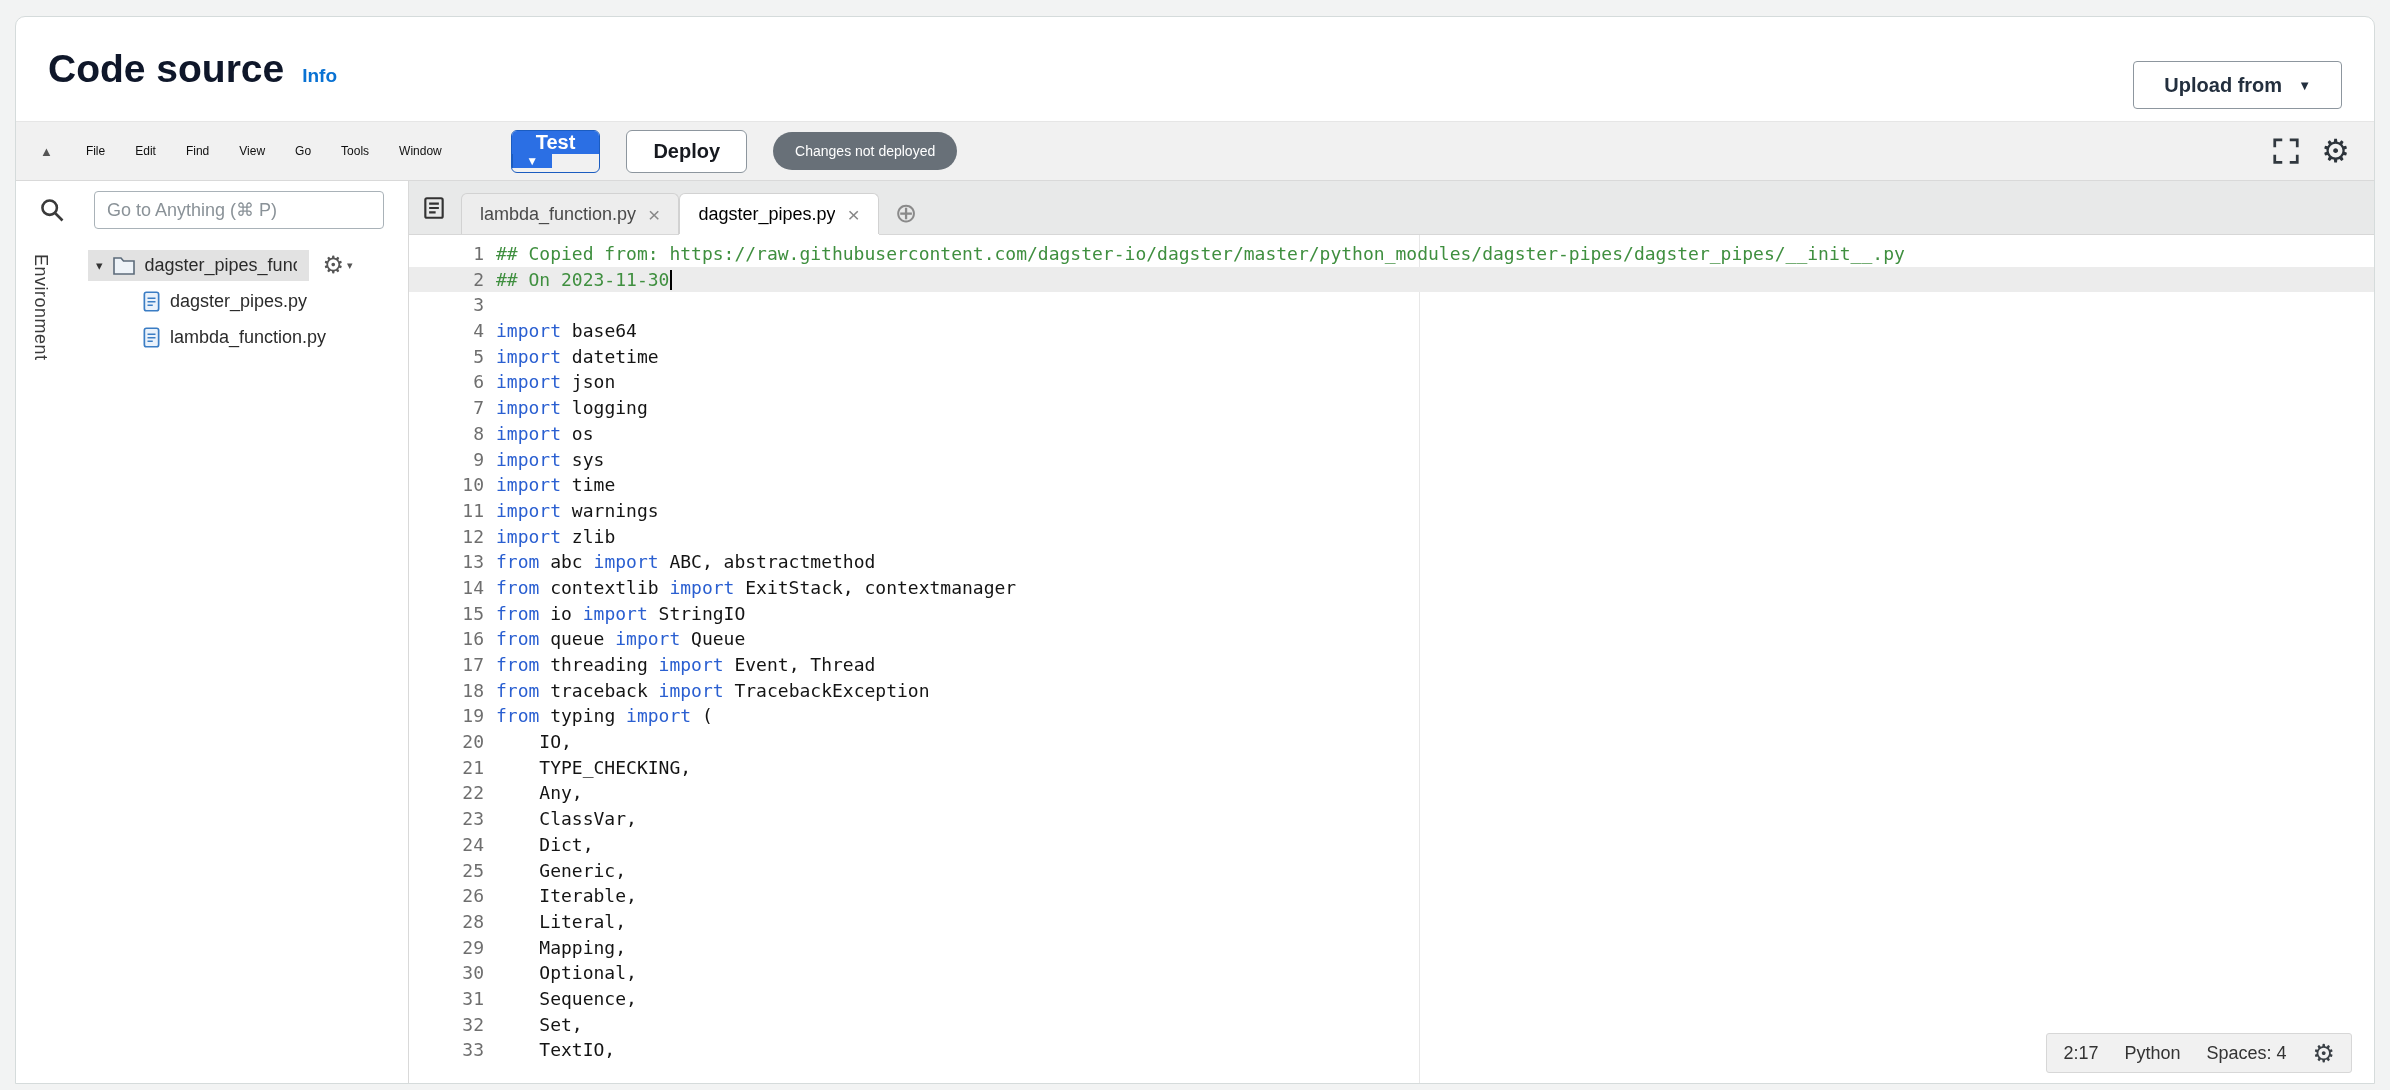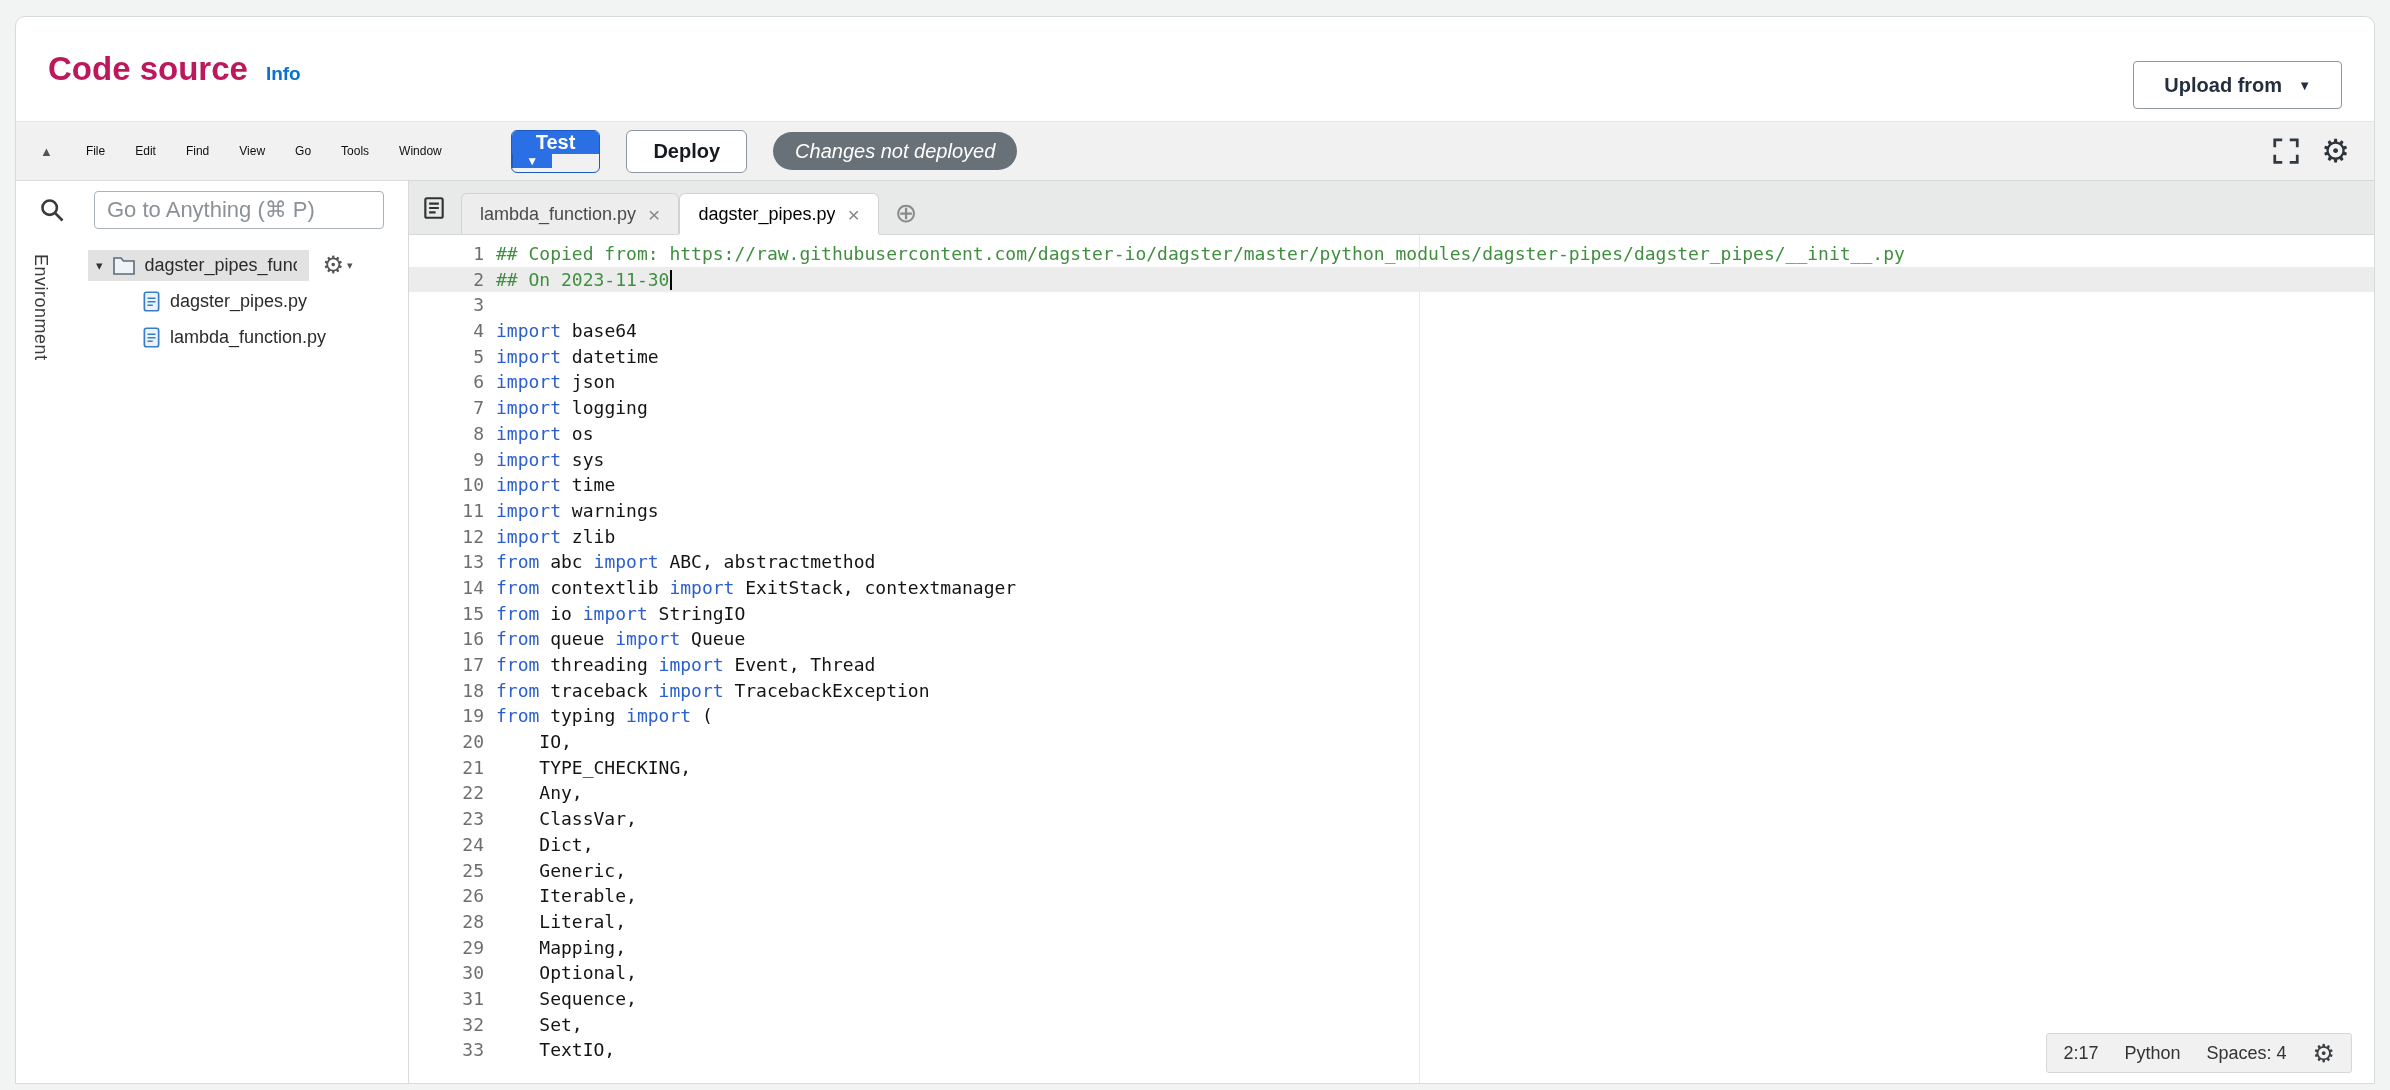--- a/index.html
+++ b/index.html
@@ -4,50 +4,50 @@
 <style>
   * { margin:0; padding:0; box-sizing:border-box; }
   html,body { width:2390px; height:1090px; background:#f2f3f3; font-family:"Liberation Sans",sans-serif; overflow:hidden; }
 
   .card { position:absolute; left:15px; top:16px; width:2360px; height:1068px; background:#fff;
           border:1px solid #d5dbdb; border-radius:10px 10px 0 0; display:flex; flex-direction:column; overflow:hidden; }
 
   
   .card-header { height:104px; flex:none; display:flex; align-items:center; justify-content:space-between; padding:0 32px; }
   .title-wrap { display:flex; align-items:baseline; gap:18px; }
-  .page-title { font-size:33px; font-weight:700; color:#be185d; }
+  .page-title { font-size:39px; font-weight:700; color:#0f172a; }
   .info-link { font-size:19px; font-weight:700; color:var(--link-blue); cursor:pointer; }
   .upload-btn { display:flex; align-items:center; gap:16px; height:48px; padding:0 30px; background:#fff;
                 border:1px solid #8d969e; border-radius:4px; font-size:20px; font-weight:700; color:#232f3e;
                 font-family:inherit; cursor:pointer;margin-top:32px; }
   .small-caret { font-size:13px; color:#232f3e; }
 
   
   .menubar { height:60px; flex:none; background:#f1f1f1; border-top:1px solid #e6e6e6; border-bottom:1px solid #d9d9d9;
              display:flex; align-items:center; padding:0 24px; }
   .collapse-caret { font-size:13px; color:#555; margin-right:18px; cursor:pointer; }
   .menu-items { display:flex; }
   .menu-item { font-size:12px; color:#101010; padding:0 15px; cursor:default; }
   .test-split { display:flex; margin-left:54px; height:43px; border-radius:6px; overflow:hidden; border:1px solid #1b5cc0;flex-direction:column; }
   .test-main { background:var(--accent-blue); color:#fff; font-weight:700; font-size:20px; padding:0 24px; border:none; font-family:inherit; cursor:pointer; }
   .test-caret { background:var(--accent-blue); color:#fff; border:none; border-left:1px solid #1b5cc0; width:40px; font-size:12px; cursor:pointer; }
   .deploy-btn { margin-left:26px; height:43px; padding:0 26px; background:#fff; border:1px solid #8d969e; border-radius:6px;
                 font-size:20px; font-weight:700; color:#16191f; font-family:inherit; cursor:pointer; }
   .badge { margin-left:26px; height:38px; display:flex; align-items:center; padding:0 22px; background:var(--badge-gray);
-           color:#fff; border-radius:19px; font-size:20px; white-space:nowrap;font-style:italic; }
+           color:#fff; border-radius:19px; font-size:14px; white-space:nowrap; }
   .menubar-right { margin-left:auto; display:flex; align-items:center; gap:20px; }
   .gear { font-size:32px; color:#2d343b; line-height:1; cursor:pointer; }
 
   
   .main { flex:1; display:flex; min-height:0; }
 
   .left-panel { width:393px; flex:none; position:relative; border-right:1px solid #d9d9d9; background:#fff; }
   .search-icon { position:absolute; left:22px; top:15px; cursor:pointer; }
   .goto-input { position:absolute; left:78px; top:10px; width:290px; height:38px; border:1px solid #a9b2b8; border-radius:4px;
-                padding:14px 12px; font-size:22px; color:#333; font-family:inherit; }
+                padding:14px 12px; font-size:18px; color:#333; font-family:inherit; }
   .goto-input::placeholder { color:#8a9298; }
   .env-label { position:absolute; left:14px; top:73px; writing-mode:vertical-rl; font-size:18px; color:#3a3a3a; letter-spacing:.5px; cursor:pointer; }
   .tree { position:absolute; left:0; top:66px; right:0; }
   .tree-row { display:flex; align-items:center; height:36px; padding-left:72px; font-size:18px; color:#2b2b2b; cursor:pointer; }
   .folder-sel { display:flex; align-items:center; gap:9px; background:#e2e2e2; padding:5px 12px 5px 8px; max-width:240px; }
   .tw-caret { font-size:13px; color:#333; }
   .folder-label { white-space:nowrap; overflow:hidden; max-width:152px; }
   .tree-gear { margin-left:14px; color:#555; font-size:24px; display:flex; align-items:center; gap:3px; cursor:pointer; }
   .mini-caret { font-size:11px; color:#555; }
   .tree-row.file { padding-left:127px; gap:10px; }

